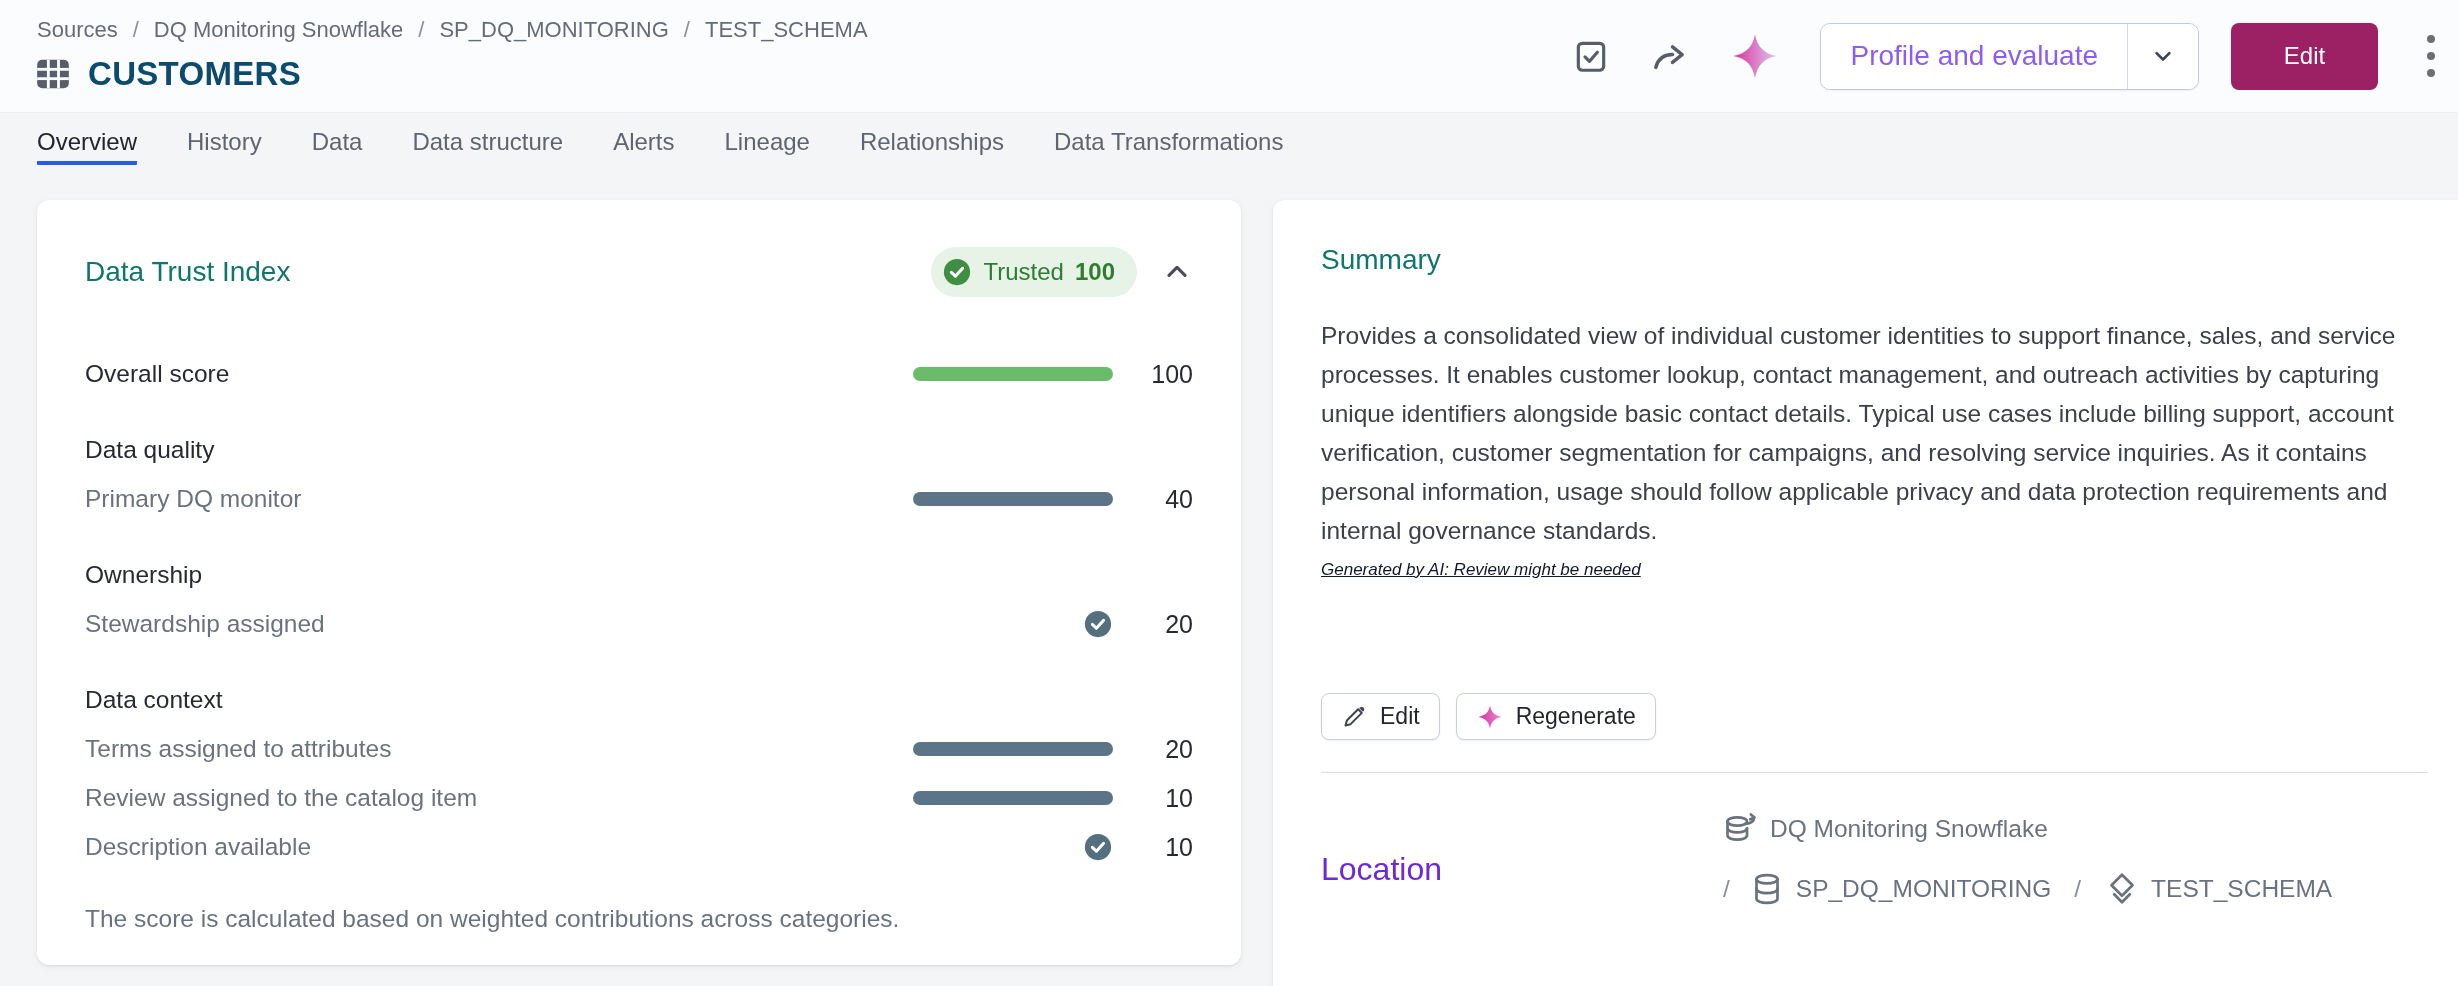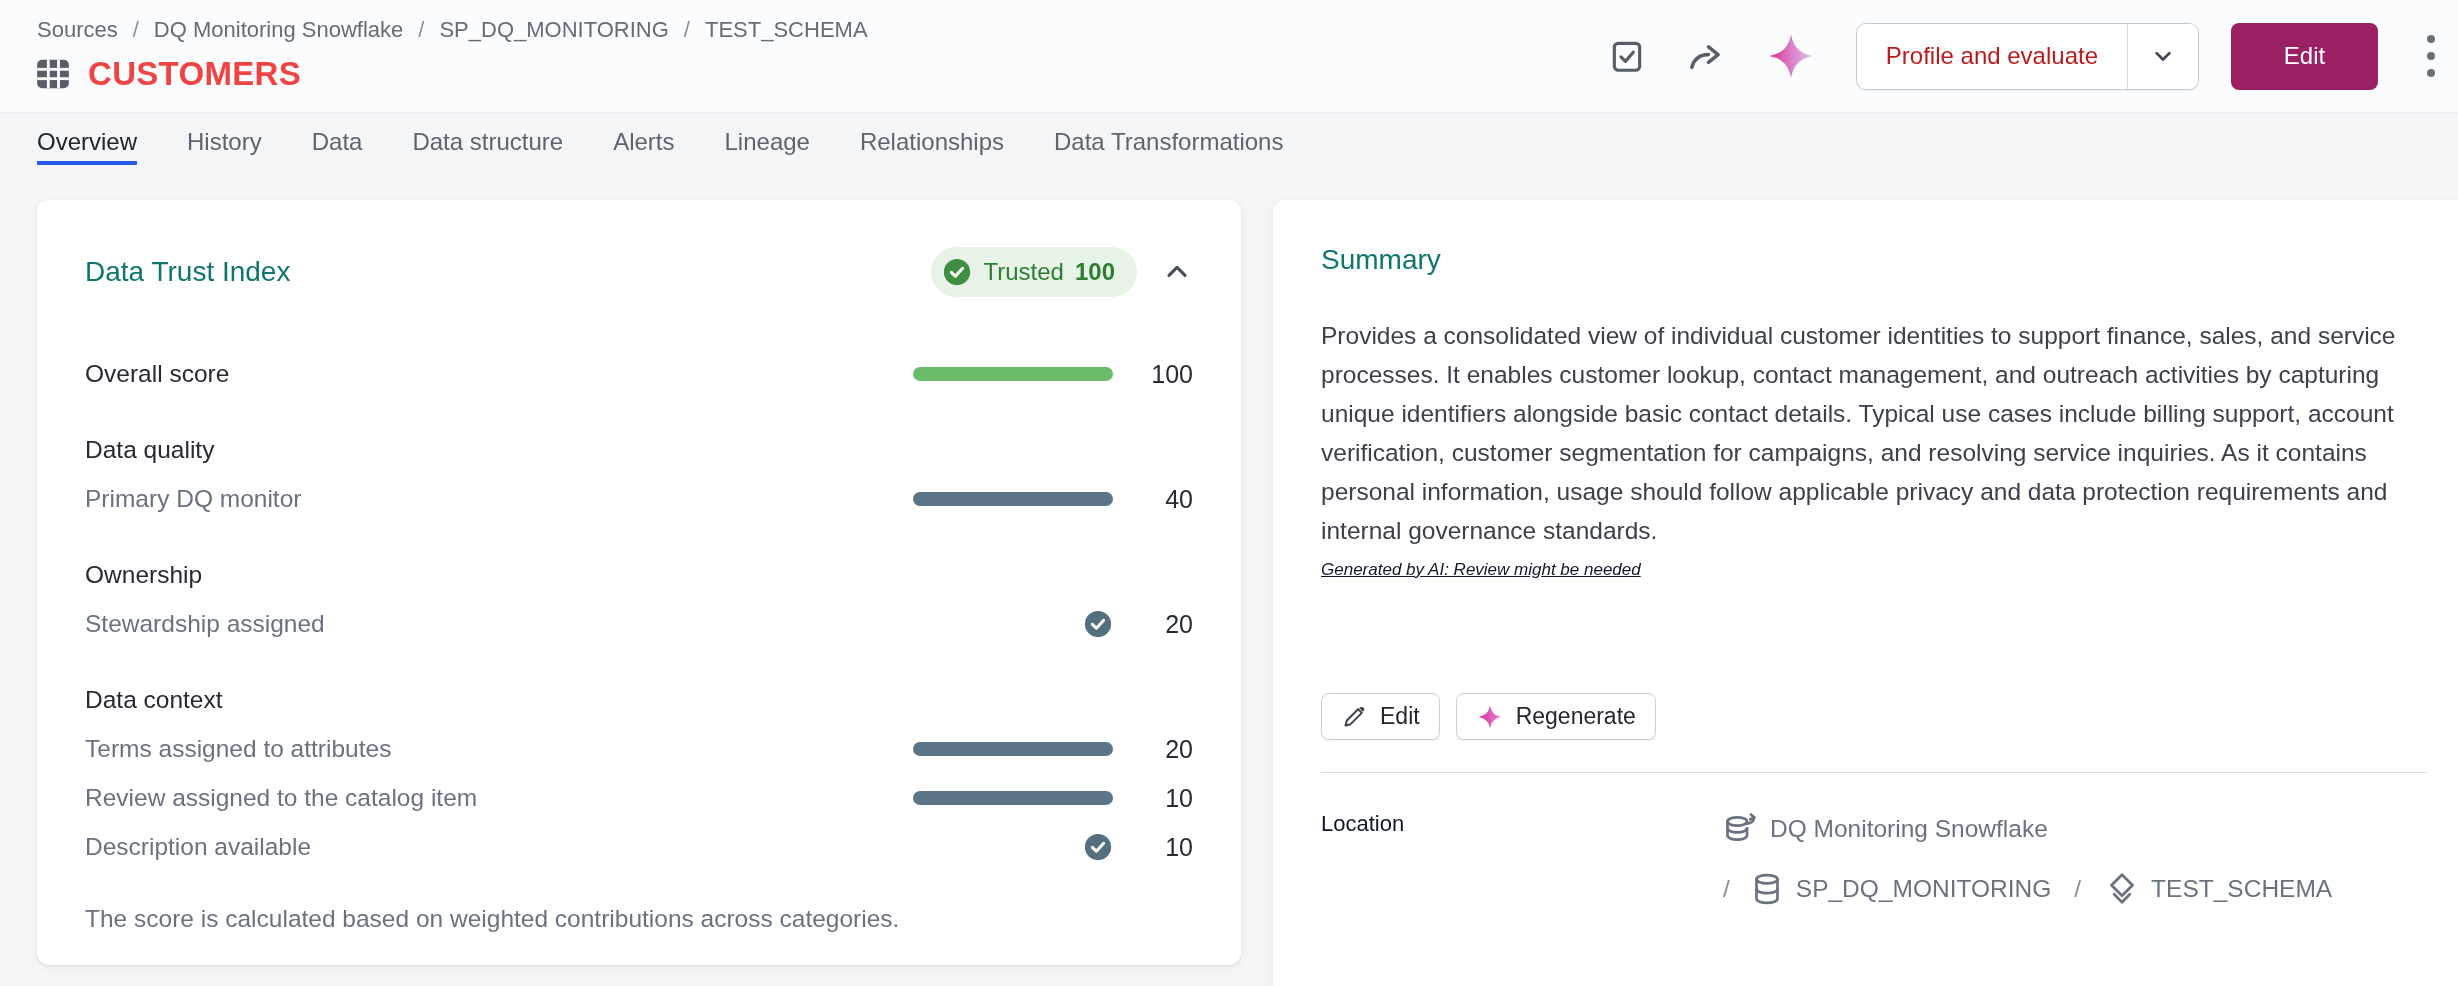--- a/index.html
+++ b/index.html
@@ -19,37 +19,37 @@
     position:absolute; top:17px; left:37px;
     display:flex; align-items:center; gap:15px;
     font-size:22px; color:#656C78;
   }
   .breadcrumb .crumb { cursor:pointer; }
   .breadcrumb .sep { color:#8A909B; }
   .title-row {
     position:absolute; top:54px; left:33px;
     display:flex; align-items:center; gap:15px;
   }
-  .title-row h1 { font-size:33px; font-weight:600; color:#ef4444; letter-spacing:.3px; }
+  .title-row h1 { font-size:33px; font-weight:600; color:#0c4a6e; letter-spacing:.3px; }
   .header-actions {
     position:absolute; top:22px; right:14px; height:68px;
     display:flex; align-items:center;
   }
   .icon-btn { background:none; border:none; display:flex; align-items:center; justify-content:center; cursor:pointer; }
   .icon-btn.checkbox { margin-right:38px; }
   .icon-btn.share { margin-right:40px; }
   .icon-btn.ai { margin-right:40px; }
   .split-btn {
     display:flex; align-items:stretch; height:67px; background:#fff;
     border:1.5px solid #C3CBD5; border-radius:10px; overflow:hidden;
     margin-right:32px; box-shadow:0 1px 2px rgba(27,36,44,.06);
   }
   .split-btn .main {
     padding:0 29px; display:flex; align-items:center;
-    font-size:24px; color:#b91c1c; background:#fff; border:none; cursor:pointer;
+    font-size:28px; color:#8b5cf6; background:#fff; border:none; cursor:pointer;
   }
   .split-btn .chev {
     width:71px; display:flex; align-items:center; justify-content:center;
     border:none; border-left:1.5px solid #D4DAE1; background:#fff; cursor:pointer;
   }
   .edit-btn {
     width:147px; height:67px; background:#9B2164; color:#fff;
     font-size:24px; font-weight:500; font-family:inherit;
     border:none; border-radius:8px; cursor:pointer; margin-right:40px;
   }
@@ -98,21 +98,21 @@
   .ai-note { width:1092px; font-size:17px; line-height:39px; font-style:italic; color:#0f172a;text-decoration:underline; }
   .summary-actions { margin-top:104px; display:flex; gap:16px; }
   .o-btn {
     display:flex; align-items:center; gap:12px; height:47px; padding:0 19px;
     background:#fff; border:1.5px solid #C7D0DA; border-radius:8px;
     font-size:23px; color:#23262E; font-family:inherit; cursor:pointer;
     box-shadow:0 1px 2px rgba(27,36,44,.07);
   }
   .divider { margin-top:32px; height:0; border-top:1.5px solid #D9DFE5; width:1107px; }
   .location { margin-top:38px; display:flex; }
-  .location .loc-label { width:402px; font-size:22px; font-weight:500; color:#0f172a; }
+  .location .loc-label { width:402px; font-size:32px; font-weight:500; color:#6d28d9;margin-top:40px; }
   .loc-values { flex:1; }
   .loc-line { display:flex; align-items:center; gap:12px; font-size:24.5px; color:#6A7280; height:36px; }
   .loc-line.second { margin-top:24px; gap:14px; }
   .loc-line .slash { color:#8A909B; margin-right:5px; }
   .loc-line .slash.mid { margin:0 9px; }
   .loc-item { display:flex; align-items:center; gap:11px; cursor:pointer; }
 </style>
 </head>
 <body>
 

